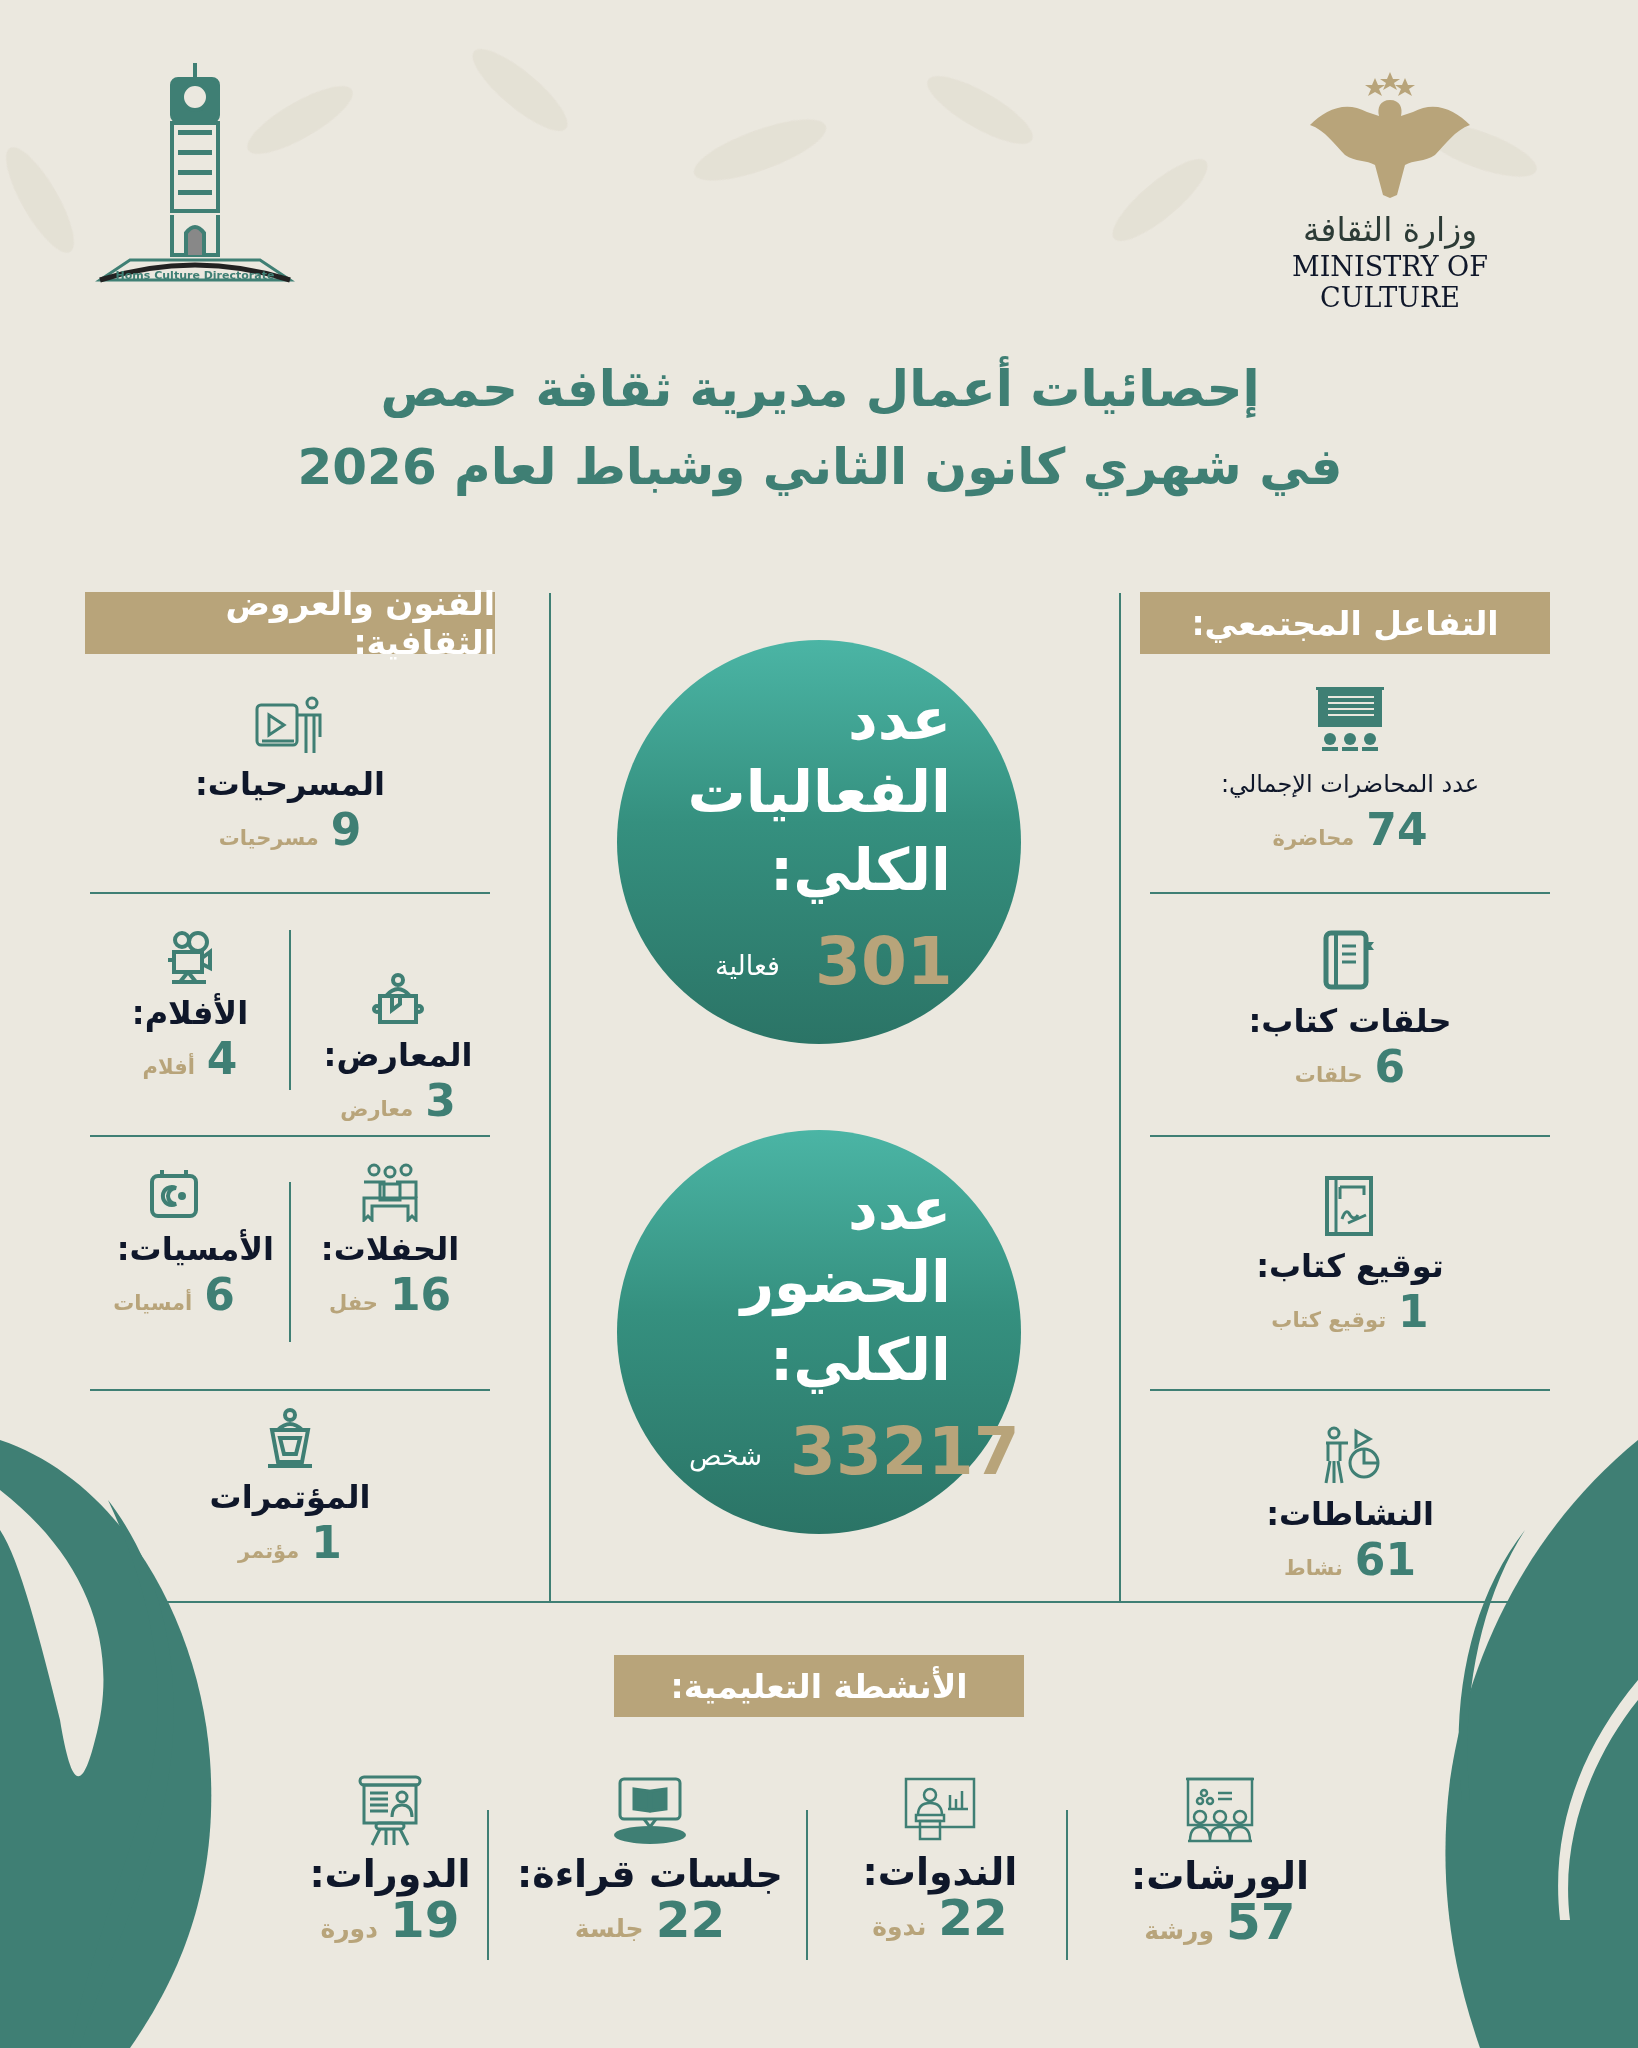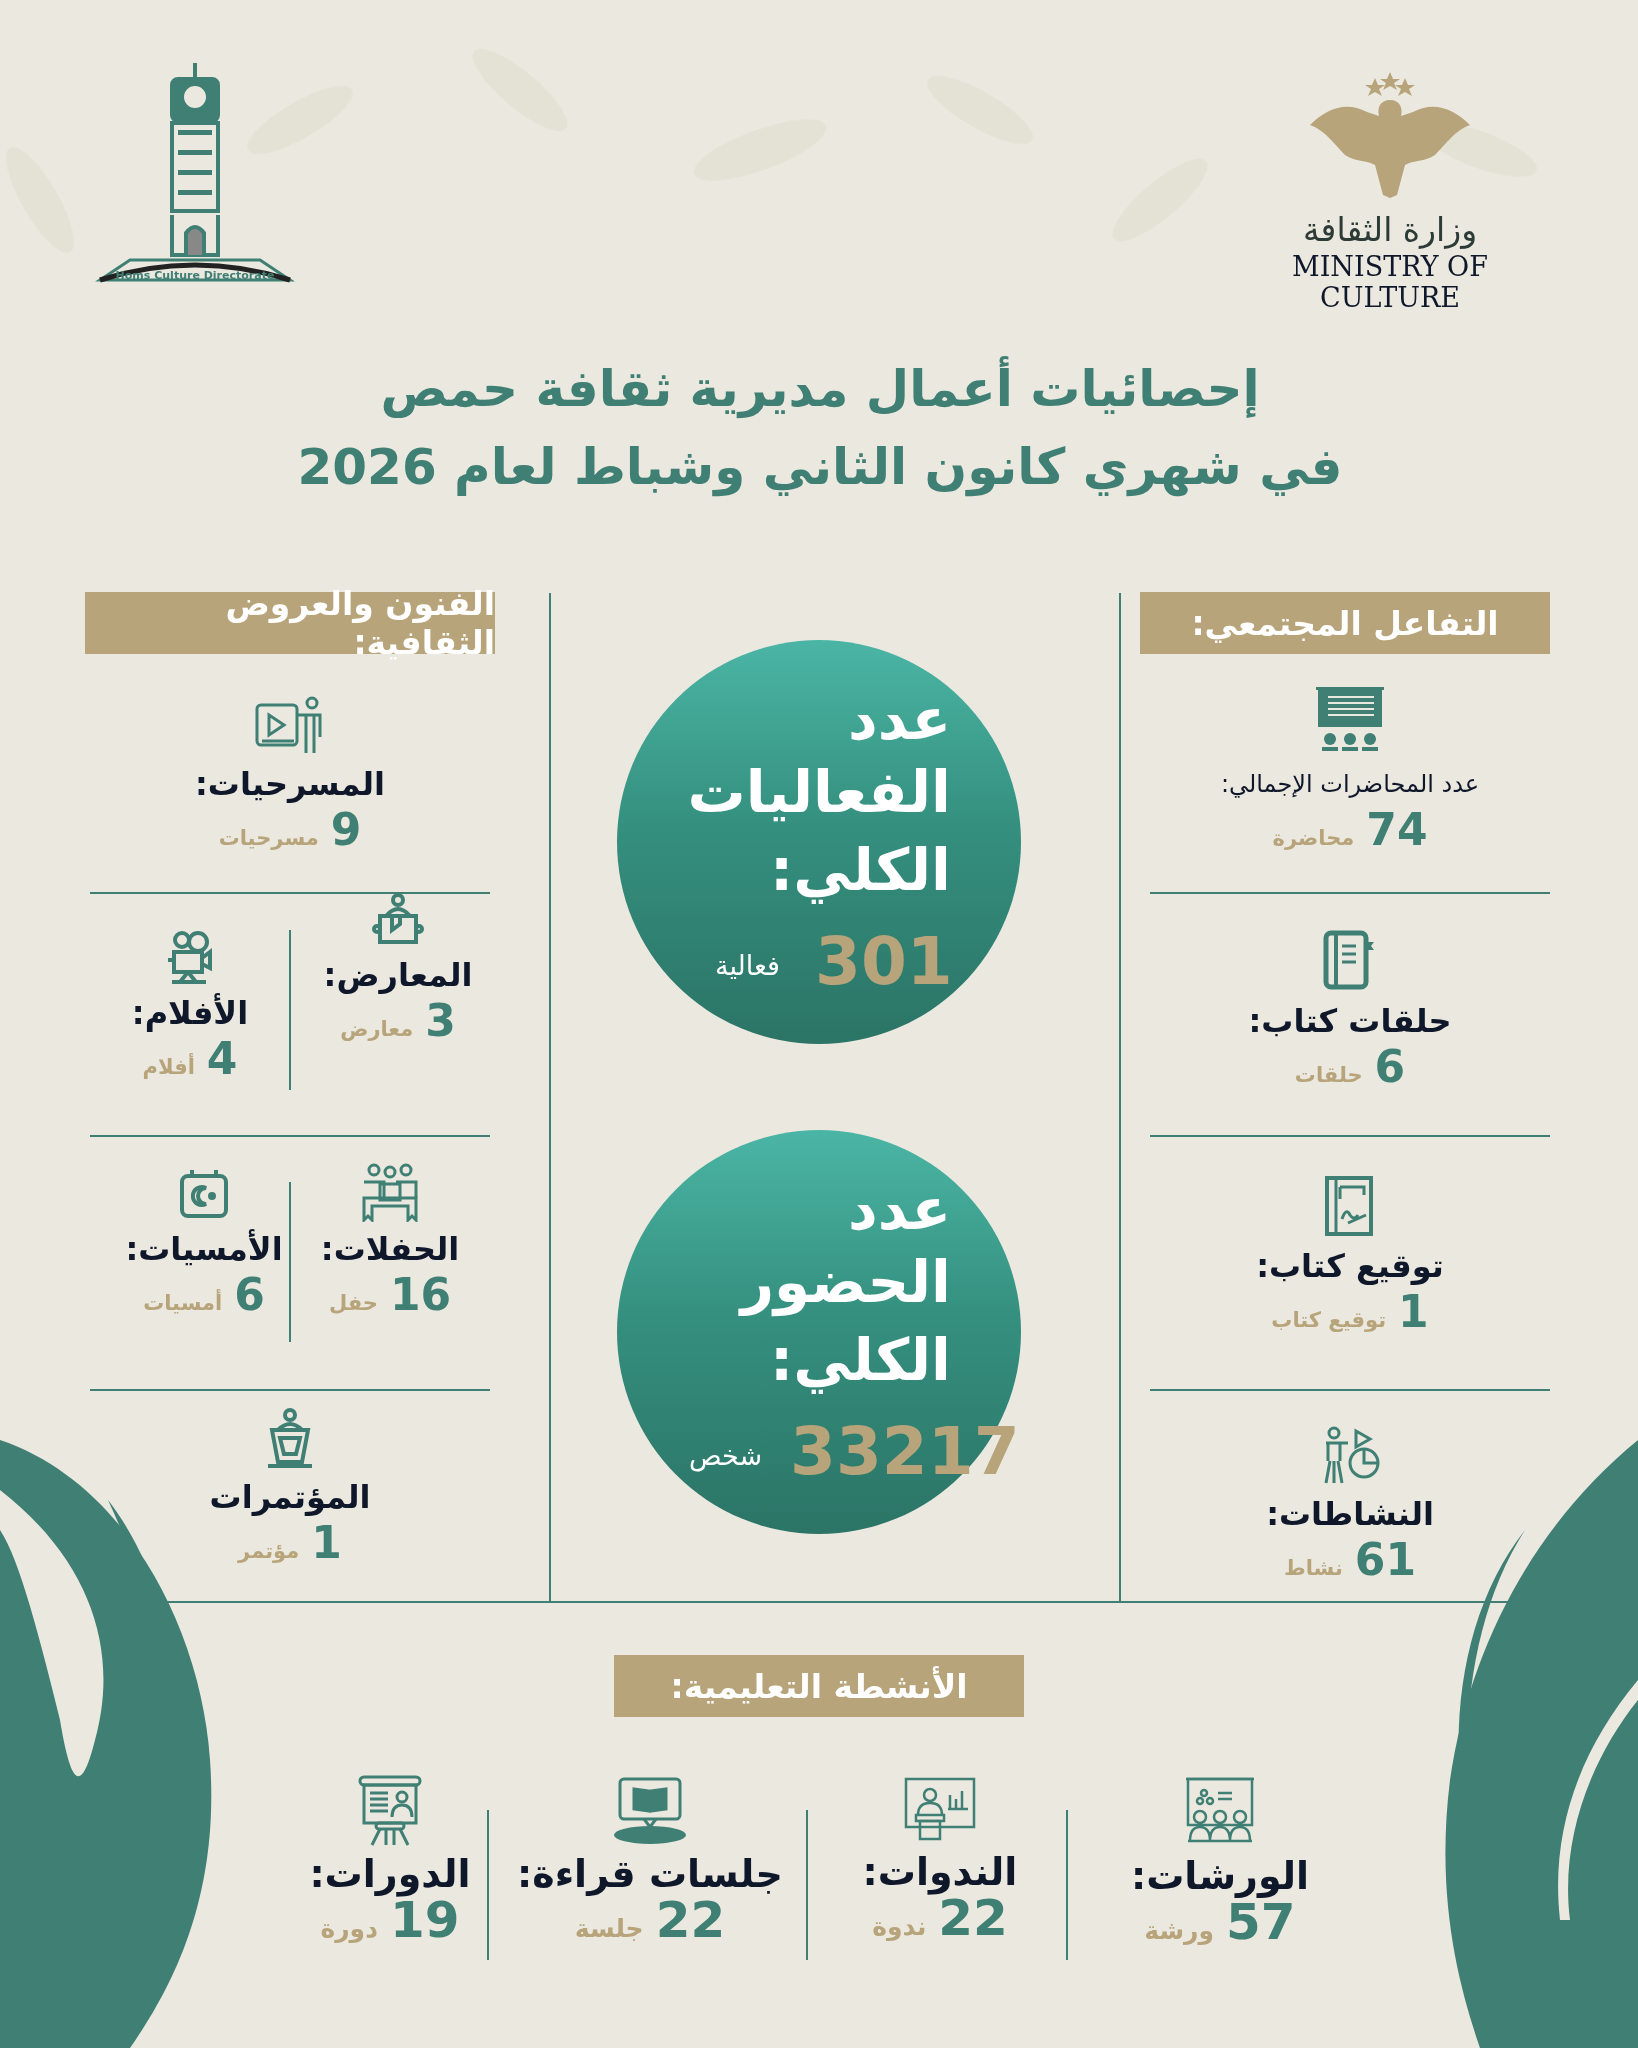--- a/index.html
+++ b/index.html
@@ -235,21 +235,21 @@
   <div class="label" style="margin-top:6px;">المسرحيات:</div>
   <div class="val-row">
     <span class="num">9</span>
     <span class="unit">مسرحيات</span>
   </div>
 </div>
 <div class="abs hline" style="left:90px; top:892px; width:400px;"></div>
 
 <div class="abs vline" style="left:289px; top:930px; height:160px;"></div>
 
-<div class="abs stat" style="left:290px; top:892px; width:200px;padding-left:16px;">
+<div class="abs stat" style="left:290px; top:972px; width:200px;padding-left:16px;">
   <svg class="icon" width="52" height="54" viewBox="0 0 52 54">
     <g fill="none" stroke="#3f7f74" stroke-width="4">
       <circle cx="26" cy="8" r="5"></circle>
       <path d="M14 24 Q26 10 38 24"></path>
       <rect x="8" y="24" width="36" height="26"></rect>
       <path d="M20 24 L20 38 L28 32 L28 24"></path>
       <circle cx="5" cy="37" r="3"></circle>
         <circle cx="47" cy="37" r="3"></circle>
     </g>
   </svg>
@@ -291,21 +291,21 @@
       <path d="M4 36 L56 36 L56 58 L52 54 L48 58 L48 44 L12 44 L12 58 L8 54 L4 58 Z"></path>
     </g>
   </svg>
   <div class="label" style="margin-top:6px;">الحفلات:</div>
   <div class="val-row">
     <span class="num">16</span>
     <span class="unit">حفل</span>
   </div>
 </div>
 
-<div class="abs stat" style="left:104px; top:1168px; width:200px;">
+<div class="abs stat" style="left:74px; top:1168px; width:200px;text-align:right;">
   <svg class="icon" width="52" height="52" viewBox="0 0 52 52">
     <g fill="none" stroke="#3f7f74" stroke-width="4">
       <rect x="4" y="8" width="44" height="40" rx="6"></rect>
       <line x1="14" y1="2" x2="14" y2="10"></line>
         <line x1="38" y1="2" x2="38" y2="10"></line>
       <path d="M28 20 A9 9 0 1 0 28 36 A7 7 0 1 1 28 20 Z"></path>
       <circle cx="34" cy="28" r="2" fill="#3f7f74"></circle>
     </g>
   </svg>
   <div class="label" style="margin-top:8px;">الأمسيات:</div>

